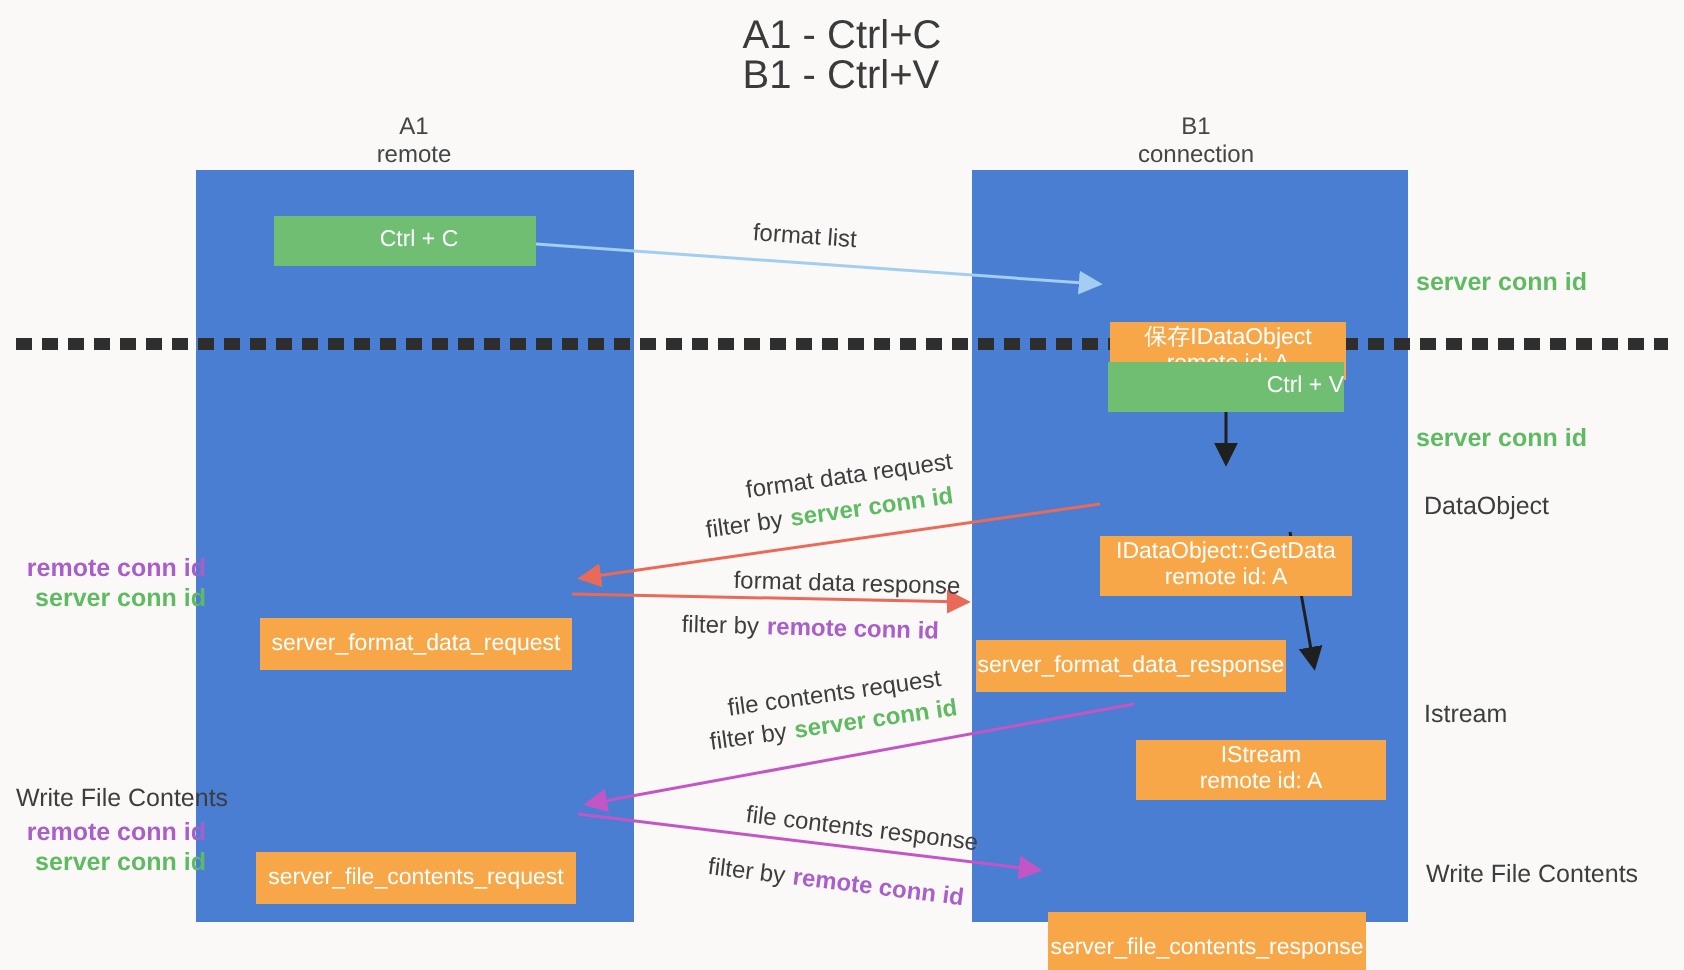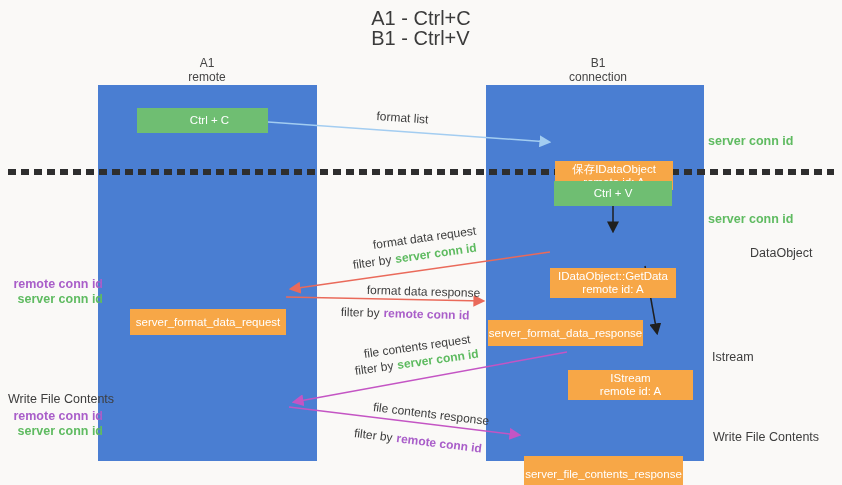--- a/index.html
+++ b/index.html
@@ -97,21 +97,21 @@
 
   <div class="node green" style="left:137px; top:108px; width:117px; height:25px;padding-left:14px;">
     <div>Ctrl + C</div>
   </div>
 
   <div class="node orange" style="left:555px; top:129px; width:118px; height:29px;">
     <div>保存IDataObject</div>
     <div>remote id: A</div>
   </div>
 
-  <div class="node green" style="left:554px; top:181px; width:118px; height:25px;">
+  <div class="node green" style="left:554px; top:181px; width:118px; height:25px;align-items:flex-end;">
     <div>Ctrl + V</div>
   </div>
 
   <div class="node orange" style="left:550px; top:236px; width:126px; height:30px;">
     <div>IDataObject::GetData</div>
     <div>remote id: A</div>
   </div>
 
   <div class="node orange" style="left:130px; top:277px; width:156px; height:26px;">
     <div>server_format_data_request</div>
@@ -119,28 +119,31 @@
 
   <div class="node orange" style="left:488px; top:288px; width:155px; height:26px;">
     <div>server_format_data_response</div>
   </div>
 
   <div class="node orange" style="left:568px; top:338px; width:125px; height:30px;">
     <div>IStream</div>
     <div>remote id: A</div>
   </div>
 
+  <div class="node orange" style="left:128px; top:394px; width:160px; height:26px;">
+    <div>server_file_contents_request</div>
+  </div>
 
   <div class="node orange" style="left:524px; top:424px; width:159px; height:37px;">
     <div>server_file_contents_response</div>
   </div>
 
   <div class="ann g" style="left:708px; top:134px;">server conn id</div>
   <div class="ann g" style="left:708px; top:212px;">server conn id</div>
-  <div class="ann" style="left:712px; top:246px;margin-left:38px;">DataObject</div>
+  <div class="ann" style="left:712px; top:246px;">DataObject</div>
   <div class="ann" style="left:712px; top:350px;">Istream</div>
   <div class="ann" style="left:713px; top:430px;">Write File Contents</div>
 
   <div class="ann-group" style="left:8px; top:277px;">
     <div class="p">remote conn id</div>
     <div class="g">server conn id</div>
   </div>
   <div class="ann" style="left:8px; top:392px;">Write File Contents</div>
   <div class="ann-group" style="left:8px; top:409px;">
     <div class="p">remote conn id</div>

